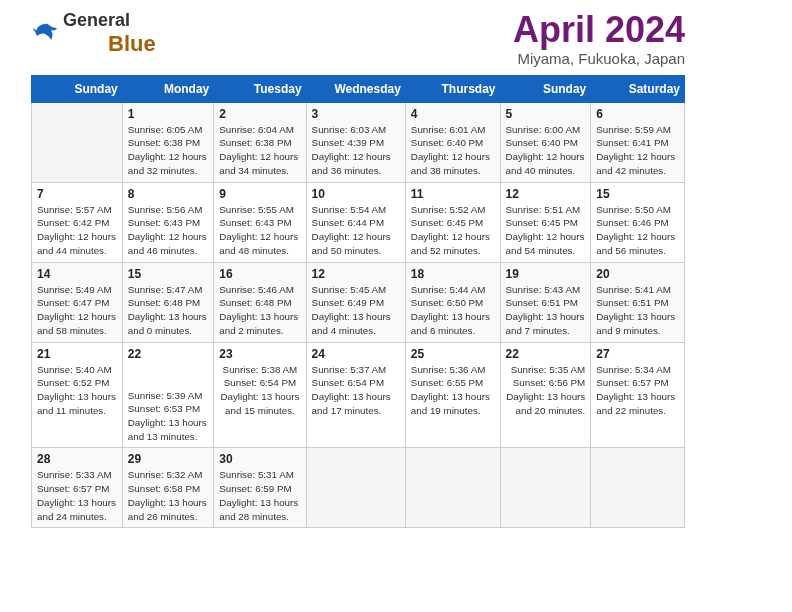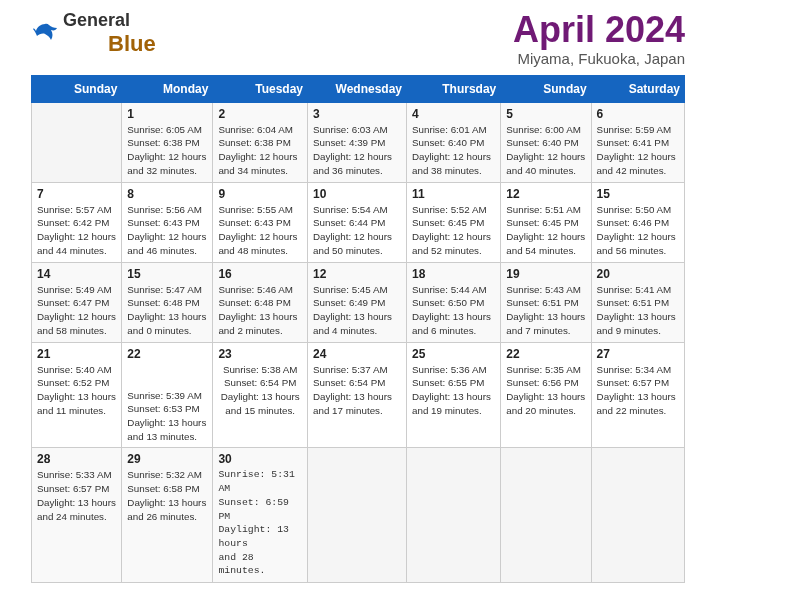--- a/index.html
+++ b/index.html
@@ -293,21 +293,21 @@
           </td>
           <td>
             <div class="day-number">25</div>
             <div class="day-info" style="white-space: pre-line;">Sunrise: 5:36 AM
 Sunset: 6:55 PM
 Daylight: 13 hours
 and 19 minutes.</div>
           </td>
           <td>
             <div class="day-number">22</div>
-            <div class="day-info" style="white-space: pre-line;">Sunrise: 5:35 AM
+            <div class="day-info" style="white-space: pre-line; text-align: right;">Sunrise: 5:35 AM
 Sunset: 6:56 PM
 Daylight: 13 hours
 and 20 minutes.</div>
           </td>
           <td>
             <div class="day-number">27</div>
             <div class="day-info" style="white-space: pre-line;">Sunrise: 5:34 AM
 Sunset: 6:57 PM
 Daylight: 13 hours
 and 22 minutes.</div>
@@ -323,21 +323,21 @@
           </td>
           <td>
             <div class="day-number">29</div>
             <div class="day-info" style="white-space: pre-line;">Sunrise: 5:32 AM
 Sunset: 6:58 PM
 Daylight: 13 hours
 and 26 minutes.</div>
           </td>
           <td>
             <div class="day-number">30</div>
-            <div class="day-info" style="white-space: pre-line; font-family: Liberation Mono, monospace;">Sunrise: 5:31 AM
+            <div class="day-info" style="white-space: pre-line;">Sunrise: 5:31 AM
 Sunset: 6:59 PM
 Daylight: 13 hours
 and 28 minutes.</div>
           </td>
           <td class="empty-cell"></td>
           <td class="empty-cell"></td>
           <td class="empty-cell"></td>
           <td class="empty-cell"></td>
         </tr>
       </tbody>

